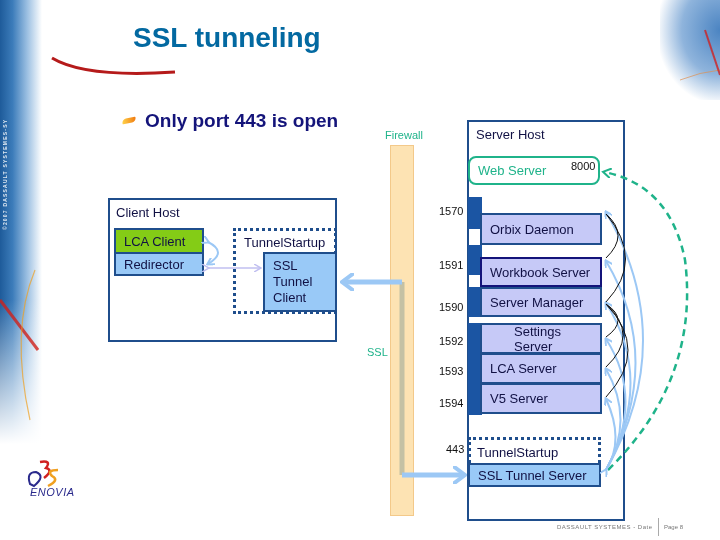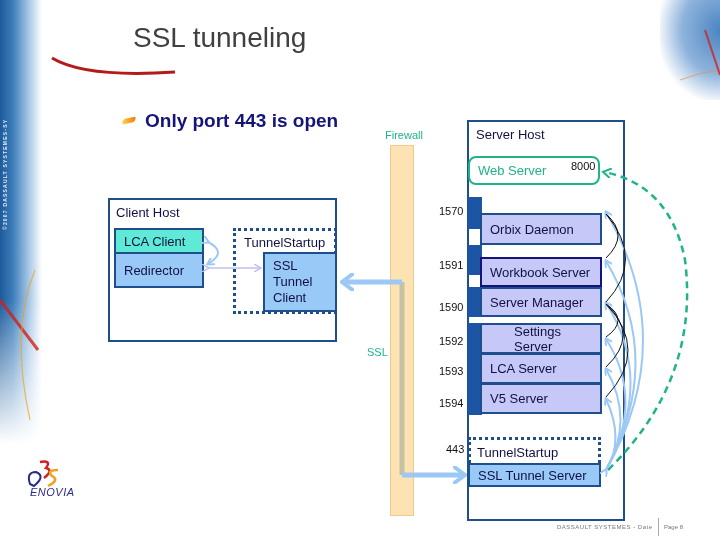--- a/index.html
+++ b/index.html
@@ -20,21 +20,21 @@
   }
   .vert-copy {
     position: absolute; left: -58px; top: 160px; width: 130px; height: 10px;
     transform: rotate(-90deg); transform-origin: center;
     color: #ffffff; font-size: 5px; letter-spacing: 1.2px; font-weight: bold; opacity: 0.85;
     white-space: nowrap;
   }
 
   .title {
     position: absolute; left: 133px; top: 22px;
-    font-size: 28px; font-weight: normal; color: #404040;
+    font-size: 28px; font-weight: bold; color: #0369a1;
   }
   .bullet-dot {
     position: absolute; left: 122px; top: 118px; width: 14px; height: 5px;
     background: linear-gradient(to right, #ffd24a, #f07a10);
     border-radius: 6px 1px 6px 1px; transform: rotate(-12deg);
   }
   .bullet-text {
     position: absolute; left: 145px; top: 110px;
     font-size: 19px; font-weight: bold; color: #14147a;
   }
@@ -105,24 +105,24 @@
 <div class="title">SSL tunneling</div>
 <div class="bullet-dot"></div>
 <div class="bullet-text">Only port 443 is open</div>
 
 <div class="lbl" style="left:385px;top:129px;font-size:11px;color:#1fb38a;">Firewall</div>
 <div class="firewall"></div>
 <div class="lbl" style="left:367px;top:346px;font-size:11px;color:#1fb38a;">SSL</div>
 
 <div class="client-host"></div>
 <div class="lbl" style="left:116px;top:205px;">Client Host</div>
-<div class="box" style="left:114px;top:228px;width:90px;height:26px;background:#5eead4;">
+<div class="box" style="left:114px;top:228px;width:90px;height:26px;background:#84cc16;">
   <span>LCA Client</span>
 </div>
-<div class="box blue" style="left:114px;top:252px;width:90px;height:36px;">
+<div class="box blue" style="left:114px;top:252px;width:90px;height:24px;">
   <span>Redirector</span>
 </div>
 <div class="tunnel-dotted" style="left:233px;top:228px;width:104px;height:86px;"></div>
 <div class="lbl" style="left:244px;top:235px;">TunnelStartup</div>
 <div class="box blue" style="left:263px;top:252px;width:74px;height:60px;align-items:flex-start;flex-direction:column;justify-content:center;padding-left:8px;line-height:16px;">
   <span>SSL</span>
   <span>Tunnel</span>
   <span>Client</span>
 </div>
 

